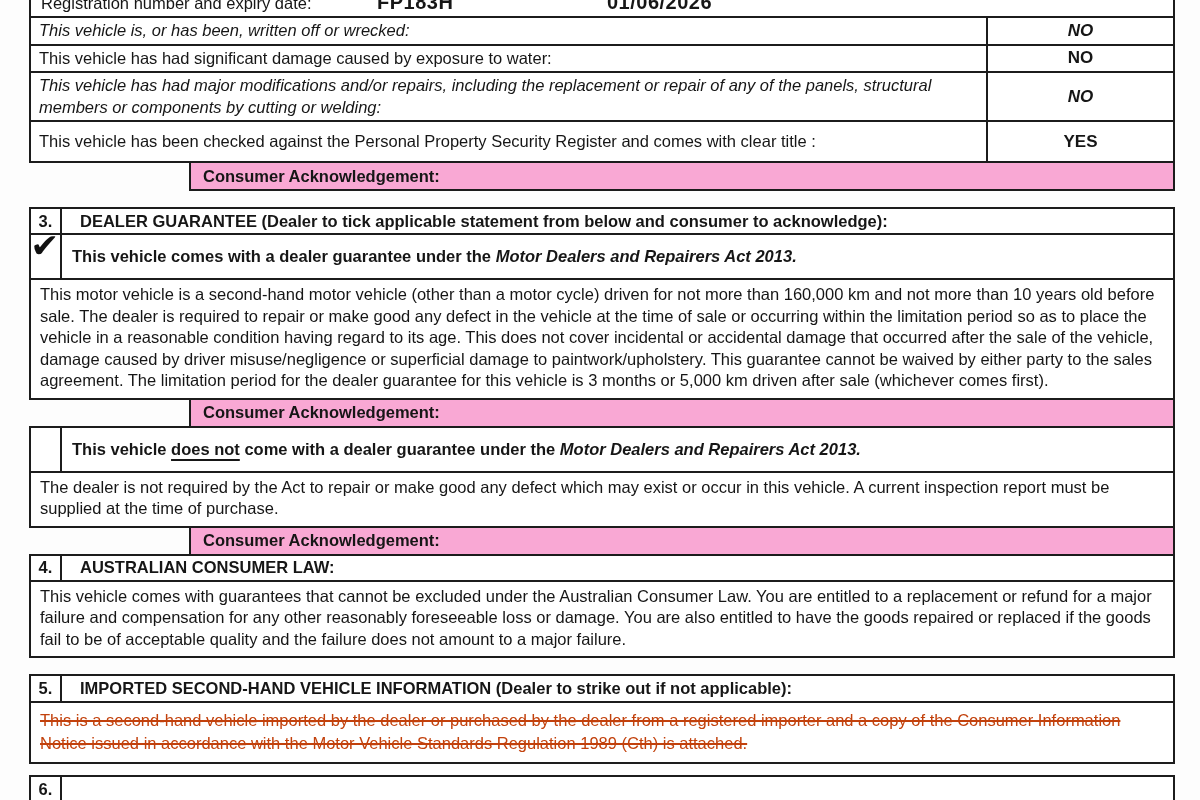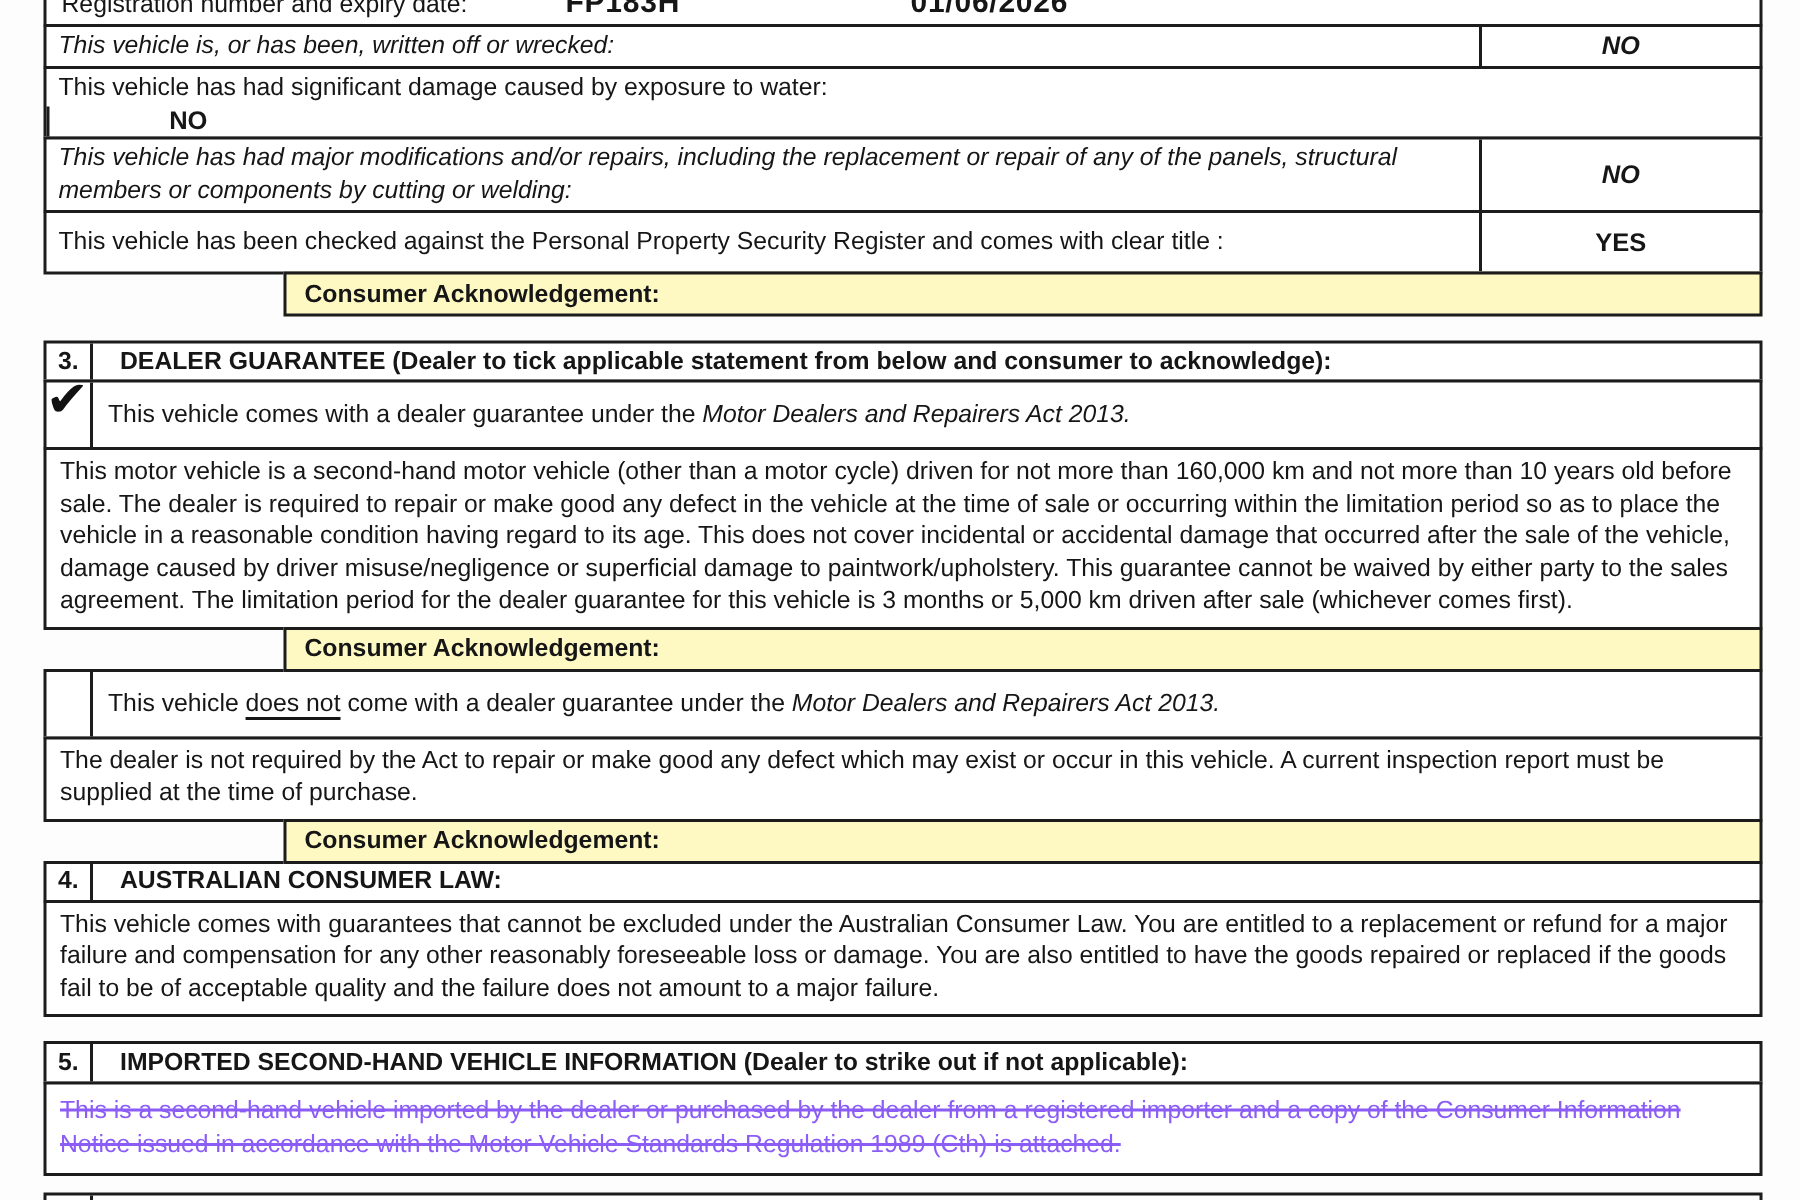--- a/index.html
+++ b/index.html
@@ -19,45 +19,45 @@
   .reg-row{position:relative;height:27px;}
   .reg-label{position:absolute;left:10px;bottom:3px;font-size:16.5px;}
   .reg-val{position:absolute;bottom:2px;font-size:20px;font-weight:bold;letter-spacing:.5px;}
   .reg-num{left:346px;} .reg-exp{left:576px;}
 
   
   .q-row{display:flex;align-items:stretch;}
   .q-cell{flex:1;padding:2px 8px;font-size:16.5px;line-height:21.5px;display:flex;align-items:center;}
   .a-cell{width:187px;border-left:2px solid #1c1c1c;display:flex;align-items:center;justify-content:center;
           font-weight:bold;font-size:17px;}
-  .hA{min-height:28px;font-style:italic;} .hB{min-height:29px;flex-direction:column;} .hC{min-height:47px;font-style:italic;} .hD{min-height:43px;}
+  .hA{min-height:28px;font-style:italic;} .hB{min-height:29px;} .hC{min-height:47px;font-style:italic;} .hD{min-height:43px;}
 
   
   .ack-row{display:flex;min-height:30px;}
   .ack-spacer{width:160px;}
-  .ack-box{flex:1;border:2px solid #1c1c1c;background:#fef9c3;display:flex;align-items:center;padding:2px 12px;}
+  .ack-box{flex:1;border:2px solid #1c1c1c;background:#f9a8d4;display:flex;align-items:center;padding:2px 12px;}
   .ack-label{font-weight:bold;font-size:16.5px;}
   .ack-field{flex:1;height:100%;}
 
   
   .sec-row{display:flex;align-items:stretch;font-size:16.5px;}
   .num-cell{width:31px;border-right:2px solid #1c1c1c;display:flex;align-items:center;justify-content:center;
             font-weight:bold;}
   .sec-title{flex:1;display:flex;align-items:center;padding:2px 18px;font-weight:bold;}
   .h28{min-height:28px;} .h29{min-height:29px;} .h30{min-height:30px;} .h31{min-height:31px;}
   .tick-cell{width:31px;border-right:2px solid #1c1c1c;position:relative;}
   .check-glyph{position:absolute;top:-9px;left:0px;font-size:33px;font-weight:bold;color:#111;
                transform:scaleX(1.05);}
-  .stmt{flex:1;display:flex;align-items:center;padding:12px 10px;font-weight:normal;white-space:pre-wrap;}
+  .stmt{flex:1;display:flex;align-items:center;padding:12px 10px;font-weight:bold;white-space:pre-wrap;}
   .act{font-style:italic;}
   .u{text-decoration:underline;text-underline-offset:4px;text-decoration-thickness:1.5px;}
 
   
   .para{padding:4px 9px 6px 9px;font-size:16.5px;line-height:21.5px;}
-  .struck{text-decoration:line-through;text-decoration-thickness:1.6px;color:#8b5cf6;line-height:22.5px;
+  .struck{text-decoration:line-through;text-decoration-thickness:1.6px;color:#c2410c;line-height:22.5px;
           padding-top:6px;padding-bottom:8px;}
 
   
   .sale-row{display:flex;min-height:44px;font-size:16.5px;}
   .sale-date{width:569px;border-right:2px solid #1c1c1c;padding:6px 0 0 10px;}
   .sale-price{flex:1;padding:6px 0 0 12px;display:flex;align-items:flex-start;}
   .currency{margin-left:17px;}
 </style>
 </head>
 <body>

